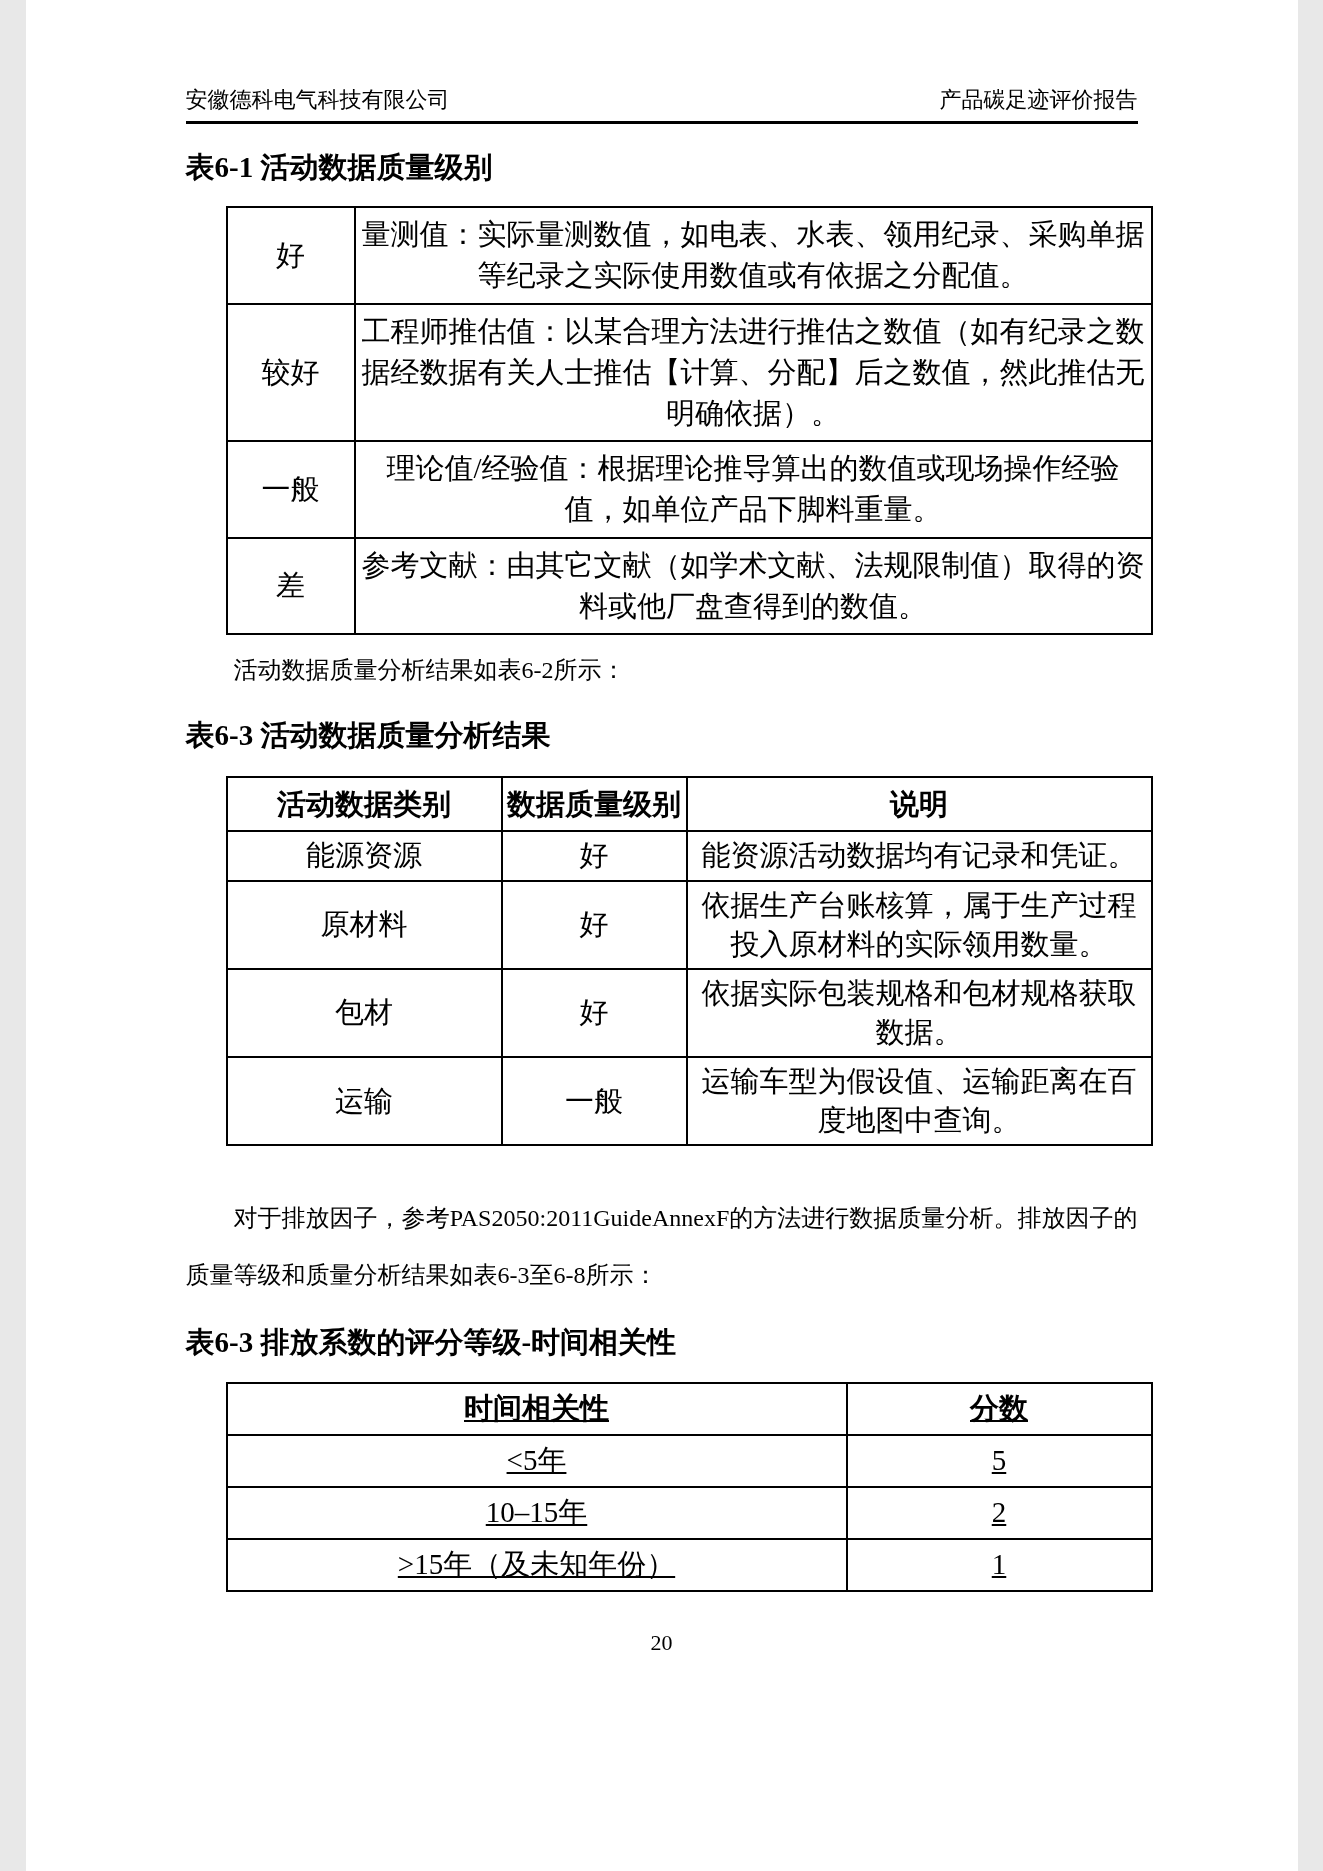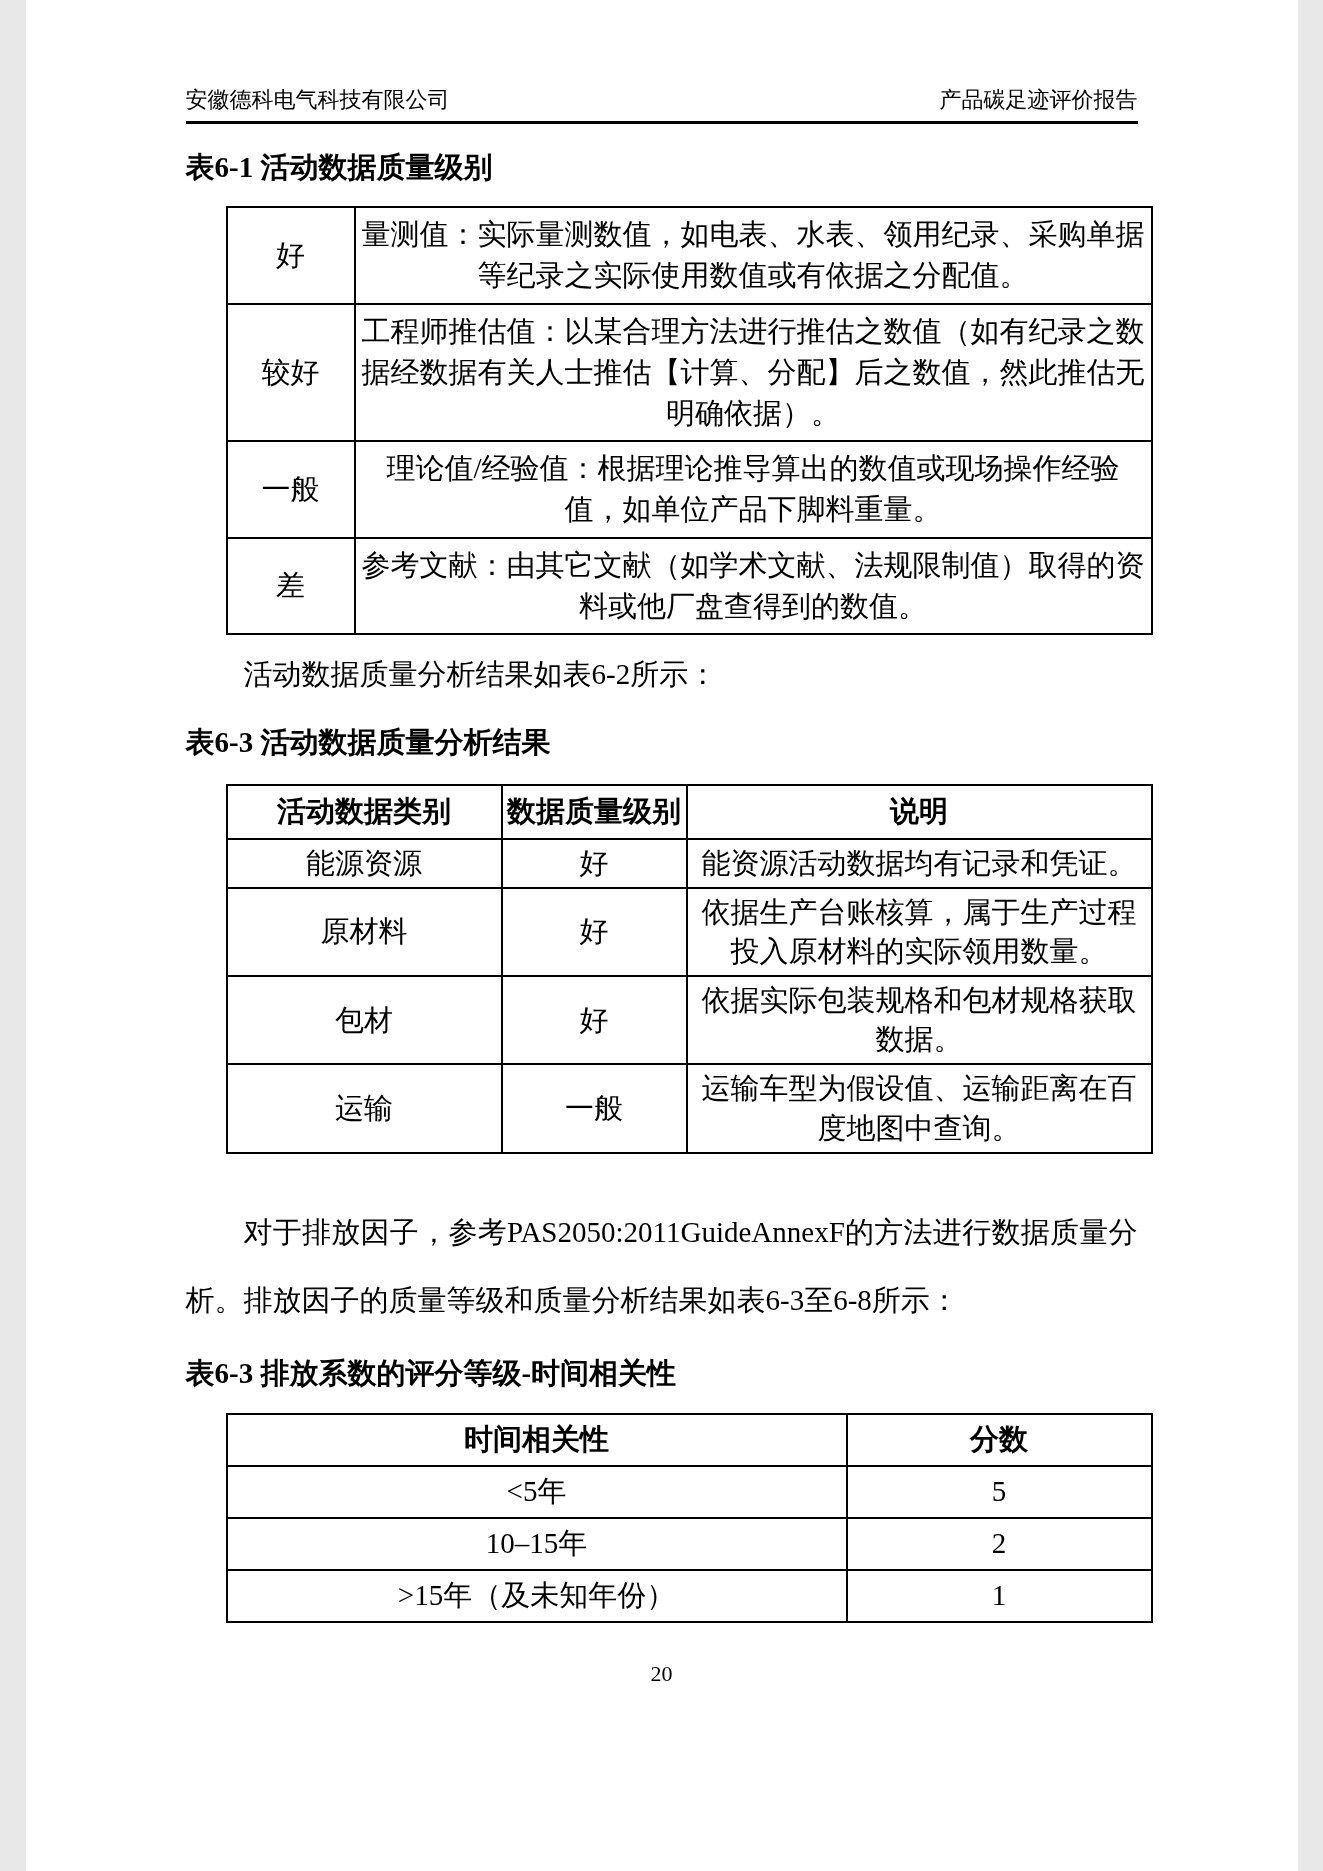--- a/index.html
+++ b/index.html
@@ -55,26 +55,26 @@
   .t1 .c2 { width: 797px; }
 
   .t2 { margin-top: 24px; }
   .t2 th, .t2 td { line-height: 1.35; padding: 4px 2px; }
   .t2 th { height: 44px; }
   .t2 .c1 { width: 275px; }
   .t2 .c2 { width: 185px; }
   .t2 .c3 { width: 465px; }
 
   .t3 { margin-top: 22px; }
-  .t3 th, .t3 td { height: 42px; padding: 4px 2px; }
+  .t3 th, .t3 td { height: 42px; padding: 4px 2px; text-decoration: underline; }
   .t3 .c1 { width: 620px; }
   .t3 .c2 { width: 305px; }
 
   .body-para {
-    font-size: 29px;
+    font-size: 24px;
     line-height: 1.45;
     text-indent: 2em;
     margin: 18px 0 0 0;
   }
   .para-emission {
     margin-top: 44px;
     line-height: 2.35;
     text-align: justify;
   }
   .page-footer {

